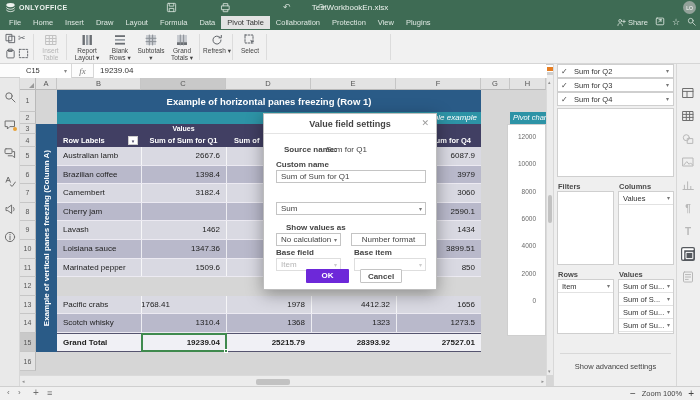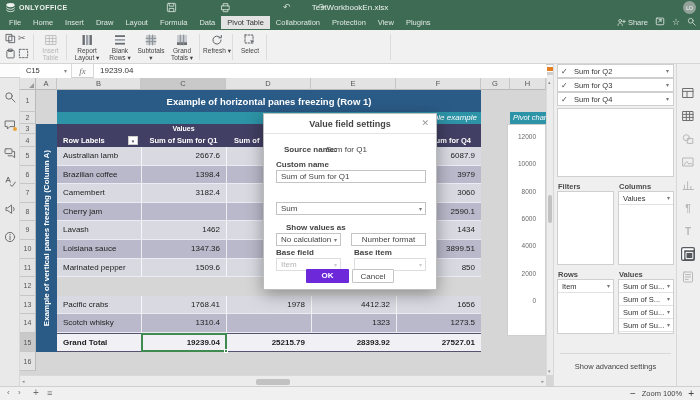--- a/index.html
+++ b/index.html
@@ -442,32 +442,33 @@
         <div class="tcell" style="position: absolute; left: 6px; top: 0px;">Marinated pepper</div>
         <div class="tcell" style="position: absolute; left: 84px; width: 79px; top: 0px; text-align: right;">1509.6</div>
         <div class="tcell" style="position: absolute; left: 339px; width: 79px; top: 0px; text-align: right;">850</div>
         <div style="position: absolute; left: 84px; top: 0px; width: 1px; height: 100%; background: rgba(255, 255, 255, 0.75);"></div>
         <div style="position: absolute; left: 169px; top: 0px; width: 1px; height: 100%; background: rgba(255, 255, 255, 0.75);"></div>
         <div style="position: absolute; left: 254px; top: 0px; width: 1px; height: 100%; background: rgba(255, 255, 255, 0.75);"></div>
         <div style="position: absolute; left: 339px; top: 0px; width: 1px; height: 100%; background: rgba(255, 255, 255, 0.75);"></div>
       </div>
       <div class="cell" style="left: 37px; top: 217.8px; width: 424px; height: 18.6px; background: rgb(217, 217, 226); border-bottom: 1px solid rgb(236, 234, 242); line-height: 17.6px;">
         <div class="tcell" style="position: absolute; left: 6px; top: 0px;">Pacific crabs</div>
-        <div class="tcell" style="position: absolute; left: 84px; width: 79px; top: 0px; text-align: right;">1768.41</div>
+        <div class="tcell" style="position: absolute; left: 84px; width: 79px; top: 0px; text-align: left;">1768.41</div>
         <div class="tcell" style="position: absolute; left: 169px; width: 79px; top: 0px; text-align: right;">1978</div>
         <div class="tcell" style="position: absolute; left: 254px; width: 79px; top: 0px; text-align: right;">4412.32</div>
         <div class="tcell" style="position: absolute; left: 339px; width: 79px; top: 0px; text-align: right;">1656</div>
         <div style="position: absolute; left: 84px; top: 0px; width: 1px; height: 100%; background: rgba(255, 255, 255, 0.75);"></div>
         <div style="position: absolute; left: 169px; top: 0px; width: 1px; height: 100%; background: rgba(255, 255, 255, 0.75);"></div>
         <div style="position: absolute; left: 254px; top: 0px; width: 1px; height: 100%; background: rgba(255, 255, 255, 0.75);"></div>
         <div style="position: absolute; left: 339px; top: 0px; width: 1px; height: 100%; background: rgba(255, 255, 255, 0.75);"></div>
       </div>
       <div class="cell" style="left: 37px; top: 236.4px; width: 424px; height: 18.6px; background: rgb(185, 185, 203); border-bottom: 1px solid rgb(236, 234, 242); line-height: 17.6px;">
         <div class="tcell" style="position: absolute; left: 6px; top: 0px;">Scotch whisky</div>
         <div class="tcell" style="position: absolute; left: 84px; width: 79px; top: 0px; text-align: right;">1310.4</div>
+        <div class="tcell" style="position: absolute; left: 169px; width: 79px; top: 0px; text-align: right;">1368</div>
         <div class="tcell" style="position: absolute; left: 254px; width: 79px; top: 0px; text-align: right;">1323</div>
         <div class="tcell" style="position: absolute; left: 339px; width: 79px; top: 0px; text-align: right;">1273.5</div>
         <div style="position: absolute; left: 84px; top: 0px; width: 1px; height: 100%; background: rgba(255, 255, 255, 0.75);"></div>
         <div style="position: absolute; left: 169px; top: 0px; width: 1px; height: 100%; background: rgba(255, 255, 255, 0.75);"></div>
         <div style="position: absolute; left: 254px; top: 0px; width: 1px; height: 100%; background: rgba(255, 255, 255, 0.75);"></div>
         <div style="position: absolute; left: 339px; top: 0px; width: 1px; height: 100%; background: rgba(255, 255, 255, 0.75);"></div>
       </div>
       <div class="cell" style="left: 37px; top: 255px; width: 424px; height: 19px; background: rgb(240, 240, 245); border-top: 1px solid rgb(85, 84, 111); border-bottom: 1px solid rgb(85, 84, 111); font-weight: bold; line-height: 17px;">
         <div class="tcell" style="position: absolute; left: 6px; top: 0px;">Grand Total</div>
         <div class="tcell" style="position: absolute; left: 84px; width: 79px; top: 0px; text-align: right;">19239.04</div>
@@ -624,16 +625,16 @@
     <span class="dlbl" style="left:12px;top:78px;margin-top:8px;">Summarize value field by</span>
     <div class="dselect" style="left:12px;top:88px;width:150px;"><span>Sum</span><span class="car">▾</span></div>
     <span class="dlbl" style="left:12px;top:109px;padding-left:10px;">Show values as</span>
     <div class="dselect" style="left:12px;top:119px;width:65px;"><span>No calculation</span><span class="car">▾</span></div>
     <div class="dbtnw" style="left:87px;top:119px;width:75px;">Number format</div>
     <span class="dlbl" style="left:12px;top:134px;">Base field</span>
     <span class="dlbl" style="left:90px;top:134px;">Base item</span>
     <div class="dselect dis" style="left:12px;top:144px;width:65px;"><span>Item</span><span class="car">▾</span></div>
     <div class="dselect dis" style="left:90px;top:144px;width:72px;"><span></span><span class="car">▾</span></div>
     <div id="dlg-ok" style="left:42px;top:155px;">OK</div>
-    <div id="dlg-cancel" style="left:88px;top:155px;">Cancel</div>
+    <div id="dlg-cancel" style="left:96px;top:155px;font-weight:bold;">Cancel</div>
   </div>
 
 </div>
 
 </body></html>

